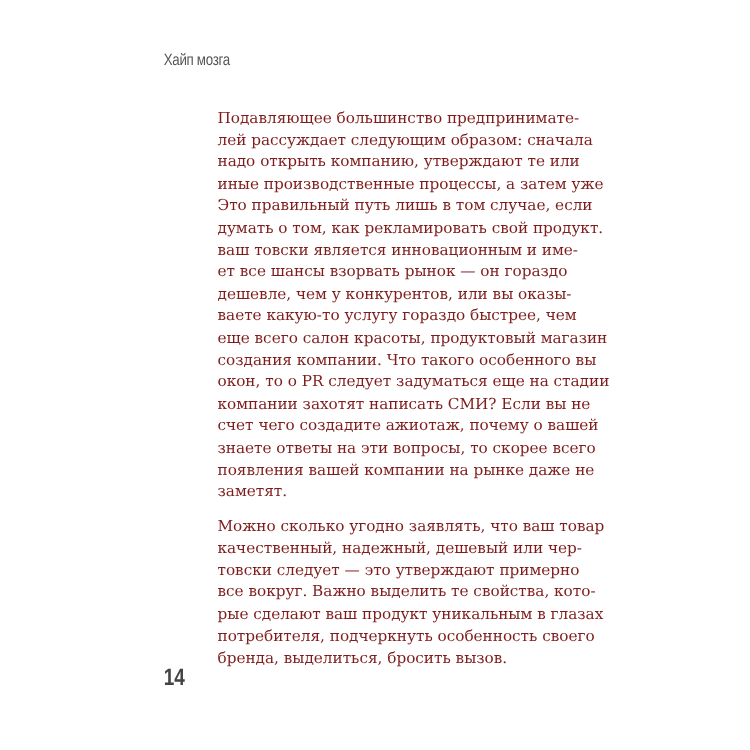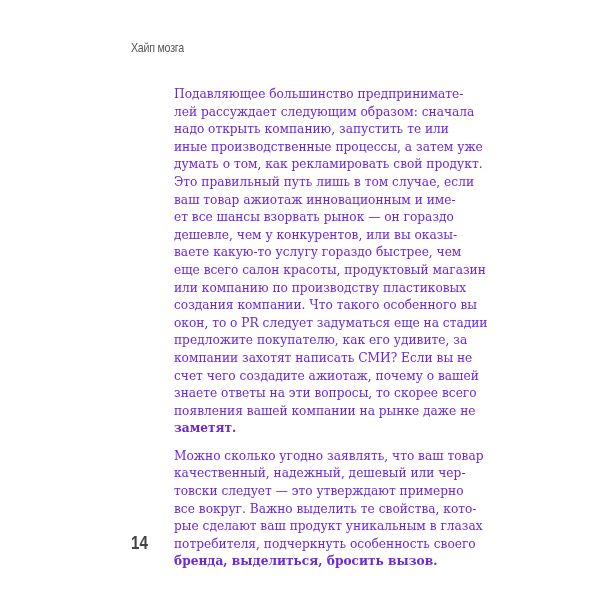--- a/index.html
+++ b/index.html
@@ -31,32 +31,31 @@
       transform-origin: left top;
     }
     .body-text {
       position: absolute;
       left: 174px;
       top: 86px;
       width: 258px;
       font-family: "DejaVu Serif", serif;
       font-size: 12.2px;
       line-height: 17.6px;
-      color: #6d28d9;
+      color: #7f1d1d;
     }
     .line {
       display: block;
       white-space: nowrap;
       text-align: justify;
       text-align-last: justify;
       height: 17.6px;
     }
     .line.last {
       text-align-last: left;
-      font-weight: bold;
     }
     .para-gap {
       height: 10px;
     }
     .folio {
       position: absolute;
       left: 131px;
       top: 532px;
       font-family: "Liberation Sans", sans-serif;
       font-weight: bold;
@@ -69,33 +68,31 @@
 </head>
 <body>
 
 <div class="page">
   <div class="running-head">Хайп мозга</div>
 
   <div class="body-text">
     <div class="paragraph">
       <span class="line">Подавляющее большинство предпринимате-</span>
       <span class="line">лей рассуждает следующим образом: сначала</span>
-      <span class="line">надо открыть компанию, запустить те или</span>
+      <span class="line">надо открыть компанию, утверждают те или</span>
       <span class="line">иные производственные процессы, а затем уже</span>
+      <span class="line">Это правильный путь лишь в том случае, если</span>
       <span class="line">думать о том, как рекламировать свой продукт.</span>
-      <span class="line">Это правильный путь лишь в том случае, если</span>
-      <span class="line">ваш товар ажиотаж инновационным и име-</span>
+      <span class="line">ваш товски является инновационным и име-</span>
       <span class="line">ет все шансы взорвать рынок — он гораздо</span>
       <span class="line">дешевле, чем у конкурентов, или вы оказы-</span>
       <span class="line">ваете какую-то услугу гораздо быстрее, чем</span>
       <span class="line">еще всего салон красоты, продуктовый магазин</span>
-      <span class="line">или компанию по производству пластиковых</span>
       <span class="line">создания компании. Что такого особенного вы</span>
       <span class="line">окон, то о PR следует задуматься еще на стадии</span>
-      <span class="line">предложите покупателю, как его удивите, за</span>
       <span class="line">компании захотят написать СМИ? Если вы не</span>
       <span class="line">счет чего создадите ажиотаж, почему о вашей</span>
       <span class="line">знаете ответы на эти вопросы, то скорее всего</span>
       <span class="line">появления вашей компании на рынке даже не</span>
       <span class="line last">заметят.</span>
     </div>
     <div class="para-gap"></div>
     <div class="paragraph">
       <span class="line">Можно сколько угодно заявлять, что ваш товар</span>
       <span class="line">качественный, надежный, дешевый или чер-</span>

